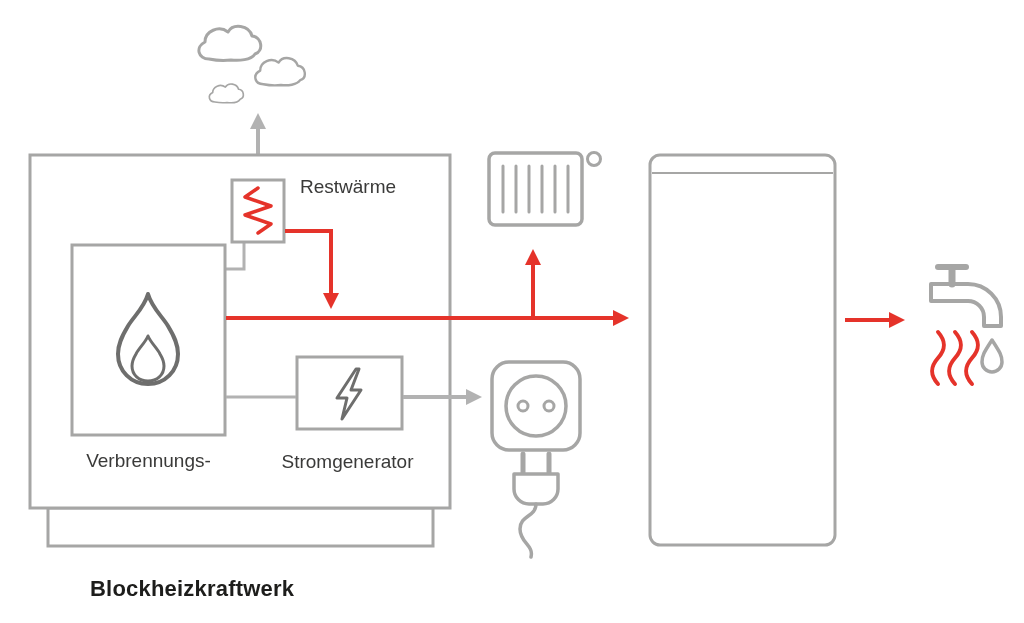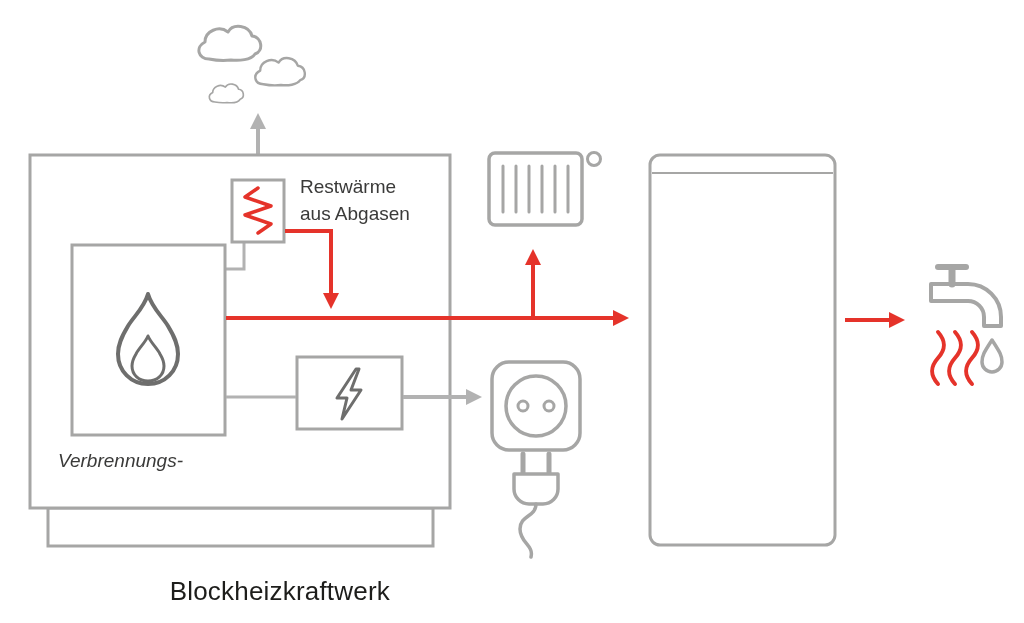--- a/index.html
+++ b/index.html
@@ -1,21 +1,21 @@
 <!DOCTYPE html>
 <html style="--accent-red: #e5332a; --outline-gray: #a6a6a5; --arrow-gray: #b2b2b2; --icon-dark-gray: #6e6e6d; --text-dark: #3a3a39; --title-dark: #1d1d1b; --background: #ffffff;"><head>
 <meta charset="utf-8">
 <style>
   * { margin:0; padding:0; box-sizing:border-box; }
   html,body { background:#fff; font-family:"Liberation Sans", sans-serif; }
   .stage { position:relative; width:1024px; height:623px; background:var(--background,#fff); overflow:hidden;border-radius:28px; }
   .stage svg { position:absolute; left:0; top:0; }
   .label { position:absolute; color:var(--text-dark,#3a3a39); font-size:19px; line-height:27px; }
-  .label.center { text-align:left;font-style:italic; }
-  .title { position:absolute; color:var(--title-dark,#1d1d1b); font-weight:normal; font-size:26px; text-align:right; letter-spacing:.2px; }
+  .label.center { text-align:center; }
+  .title { position:absolute; color:var(--title-dark,#1d1d1b); font-weight:bold; font-size:22px; text-align:left; letter-spacing:.2px; }
 
   .box       { fill:#ffffff; stroke:var(--outline-gray,#a6a6a5); stroke-width:3; }
   .thinline  { stroke:var(--outline-gray,#a6a6a5); stroke-width:2; fill:none; }
   .g-line    { stroke:var(--arrow-gray,#b2b2b2); stroke-width:4; fill:none; }
   .g-conn    { stroke:var(--arrow-gray,#b2b2b2); stroke-width:3; fill:none; }
   .r-line    { stroke:var(--accent-red,#e5332a); stroke-width:4; fill:none; }
   .g-icon    { stroke:var(--outline-gray,#a6a6a5); stroke-width:3.5; fill:none; stroke-linecap:round; stroke-linejoin:round; }
   .g-icon-w  { stroke:var(--outline-gray,#a6a6a5); stroke-width:3.5; fill:#ffffff; stroke-linecap:round; stroke-linejoin:round; }
   .d-icon    { stroke:var(--icon-dark-gray,#6e6e6d); stroke-width:4; fill:none; stroke-linecap:round; stroke-linejoin:round; }
   .d-icon-th { stroke:var(--icon-dark-gray,#6e6e6d); stroke-width:3; fill:none; stroke-linecap:round; stroke-linejoin:round; }
@@ -117,24 +117,26 @@
     <g>
       <path d="M 938,332 c 8,9 8,17 0,26 c -8,9 -8,17 0,26" class="r-icon" style="stroke-width:4"></path>
       <path d="M 955,332 c 8,9 8,17 0,26 c -8,9 -8,17 0,26" class="r-icon" style="stroke-width:4"></path>
       <path d="M 972,332 c 8,9 8,17 0,26 c -8,9 -8,17 0,26" class="r-icon" style="stroke-width:4"></path>
     </g>
     <path d="M 992,340 c 7,11 10,15 10,22 a 10,10 0 1 1 -20,0 c 0,-7 3,-11 10,-22 Z" class="g-icon-w"></path>
   </svg>
 
   <div class="label" style="left:300px; top:173px;">
     <div>Restwärme</div>
-    <div>aus Abgasen</div>
   </div>
 
   <div class="label center" style="left:58px; top:447px; width:181px;">
     <div>Verbrennungs-</div>
   </div>
 
+  <div class="label center" style="left:257px; top:448px; width:181px;">
+    <div>Stromgenerator</div>
+  </div>
 
   <div class="title" style="left:90px; top:576px; width:300px;">Blockheizkraftwerk</div>
 
 
 </div>
 
 </body></html>

